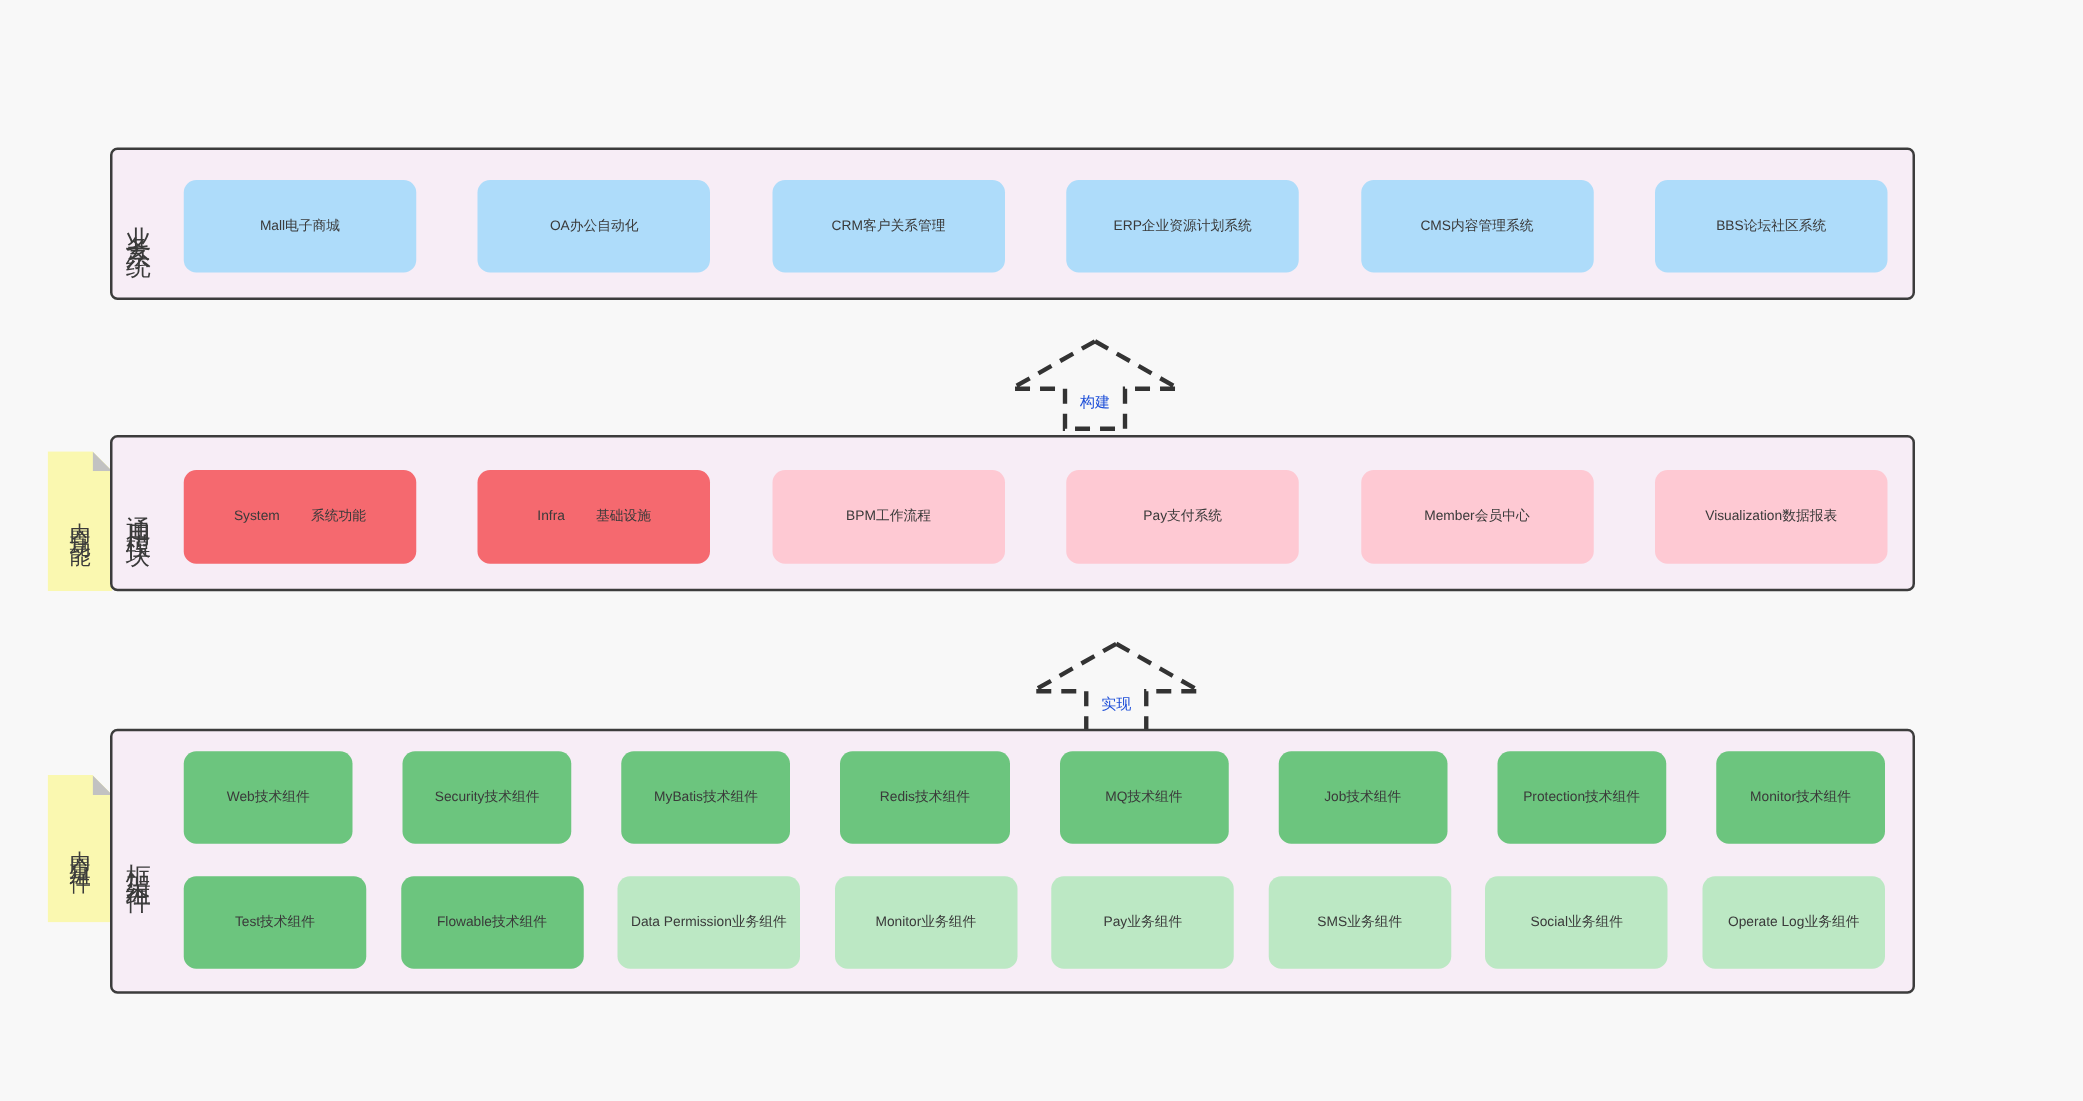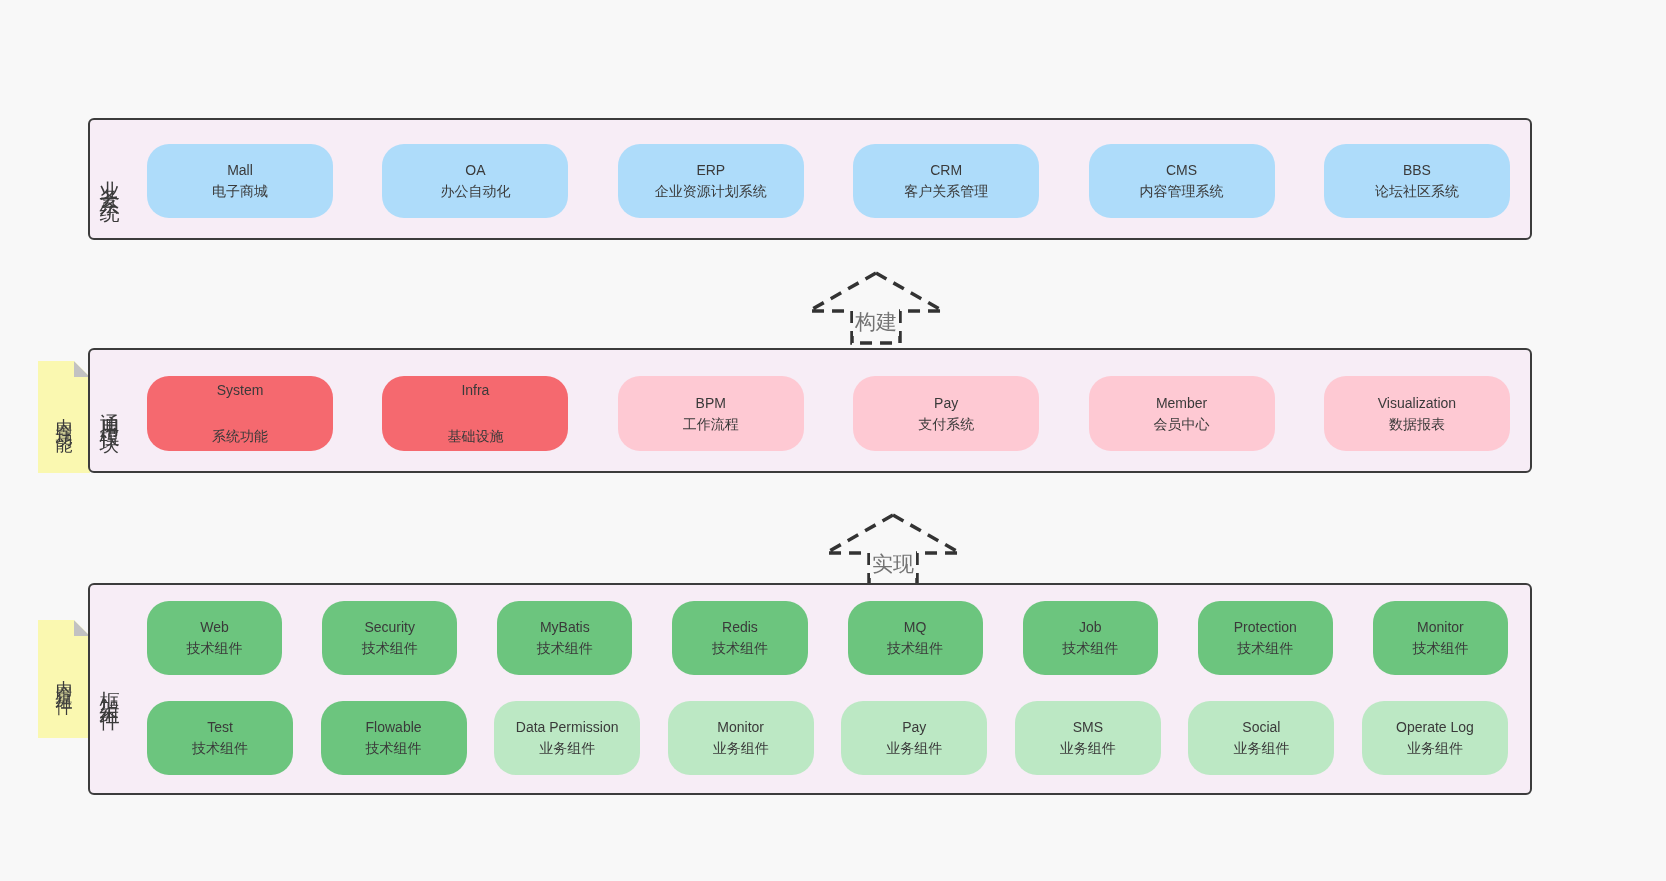--- a/index.html
+++ b/index.html
@@ -23,23 +23,23 @@
     writing-mode:vertical-rl;text-orientation:upright;
     font-size:20px;letter-spacing:7px;line-height:1;color:var(--text,#3a3a3a);
   }
   .strip{position:absolute;display:flex;justify-content:space-between;}
   .strip-business{left:57px;right:20px;top:24px;height:74px;}
   .strip-modules{left:57px;right:20px;top:26px;height:75px;}
   .strip-fw{left:57px;right:22px;height:74px;}
   .strip-fw.r1{top:16px;gap:40px;}
   .strip-fw.r2{top:116px;}
   .box{
-    border-radius:22px;display:flex;flex-direction:column;
+    border-radius:10px;display:flex;flex-direction:row;
     align-items:center;justify-content:center;text-align:center;
-    font-size:14px;line-height:1.48;padding:2px 6px;box-sizing:border-box;
+    font-size:11px;line-height:1.48;padding:2px 6px;box-sizing:border-box;
   }
   .strip-business .box,.strip-modules .box{width:186px;}
   .strip-fw .box{width:146px;}
   .box.blue{background:var(--box-blue,#aedcfa);}
   .box.red{background:var(--box-red,#f5696f);gap:25px;}
   .box.pink{background:var(--box-pink,#fec9d3);}
   .box.green{background:var(--box-green,#6cc57e);}
   .box.lightgreen{background:var(--box-lightgreen,#bce8c4);}
   .note{
     position:absolute;width:52px;background:var(--note-bg,#faf8b0);z-index:0;
@@ -54,21 +54,21 @@
     clip-path:polygon(0 0,100% 100%,0 100%);
   }
   .note span{
     writing-mode:vertical-rl;text-orientation:upright;
     font-size:17px;letter-spacing:6px;line-height:1;color:var(--text,#3a3a3a);
   }
   .arrow{position:absolute;width:140px;height:76px;}
   .arrow svg{display:block;}
   .arrow-label{
     position:absolute;left:50%;top:52px;transform:translate(-50%,-50%);
-    background:var(--page-bg,#f8f8f8);padding:0 2px;font-size:21px;color:#737373;
+    background:var(--page-bg,#f8f8f8);padding:0 2px;font-size:12px;color:#1d4ed8;
   }
 </style>
 </head>
 <body>
 
 <div class="canvas">
 
   <div class="panel panel-business">
     <div class="vlabel">
       <span>业务系统</span>
@@ -76,26 +76,26 @@
     <div class="strip strip-business">
       <div class="box blue">
         <div>Mall</div>
         <div>电子商城</div>
       </div>
       <div class="box blue">
         <div>OA</div>
         <div>办公自动化</div>
       </div>
       <div class="box blue">
+        <div>CRM</div>
+        <div>客户关系管理</div>
+      </div>
+      <div class="box blue">
         <div>ERP</div>
         <div>企业资源计划系统</div>
-      </div>
-      <div class="box blue">
-        <div>CRM</div>
-        <div>客户关系管理</div>
       </div>
       <div class="box blue">
         <div>CMS</div>
         <div>内容管理系统</div>
       </div>
       <div class="box blue">
         <div>BBS</div>
         <div>论坛社区系统</div>
       </div>
     </div>

